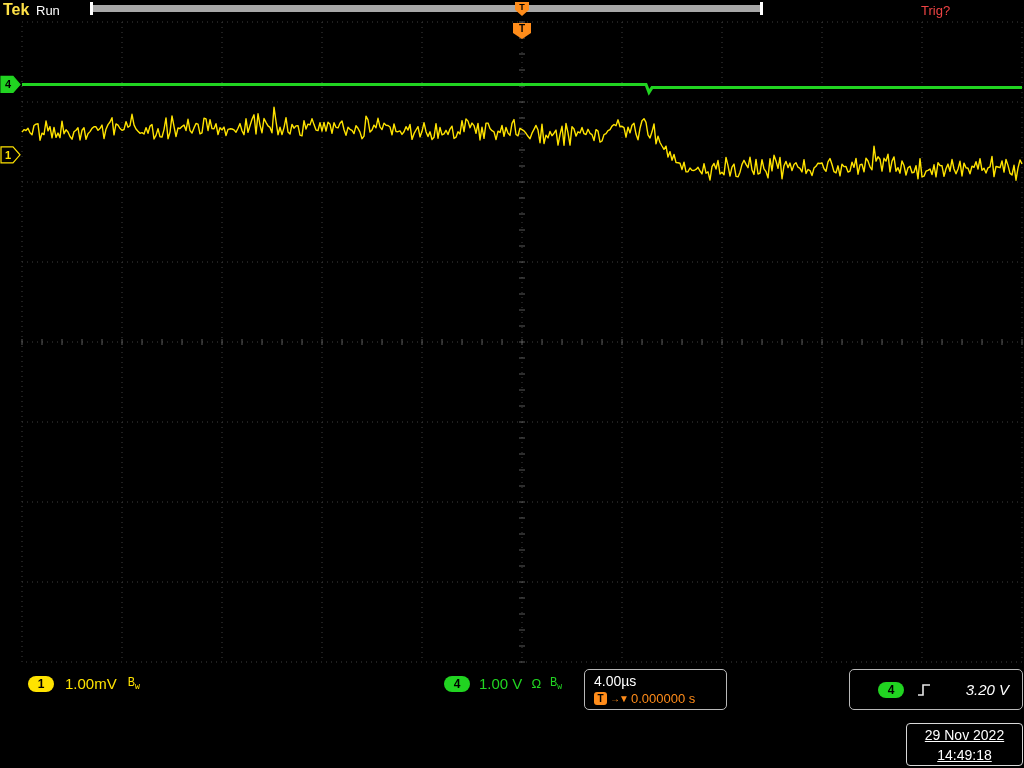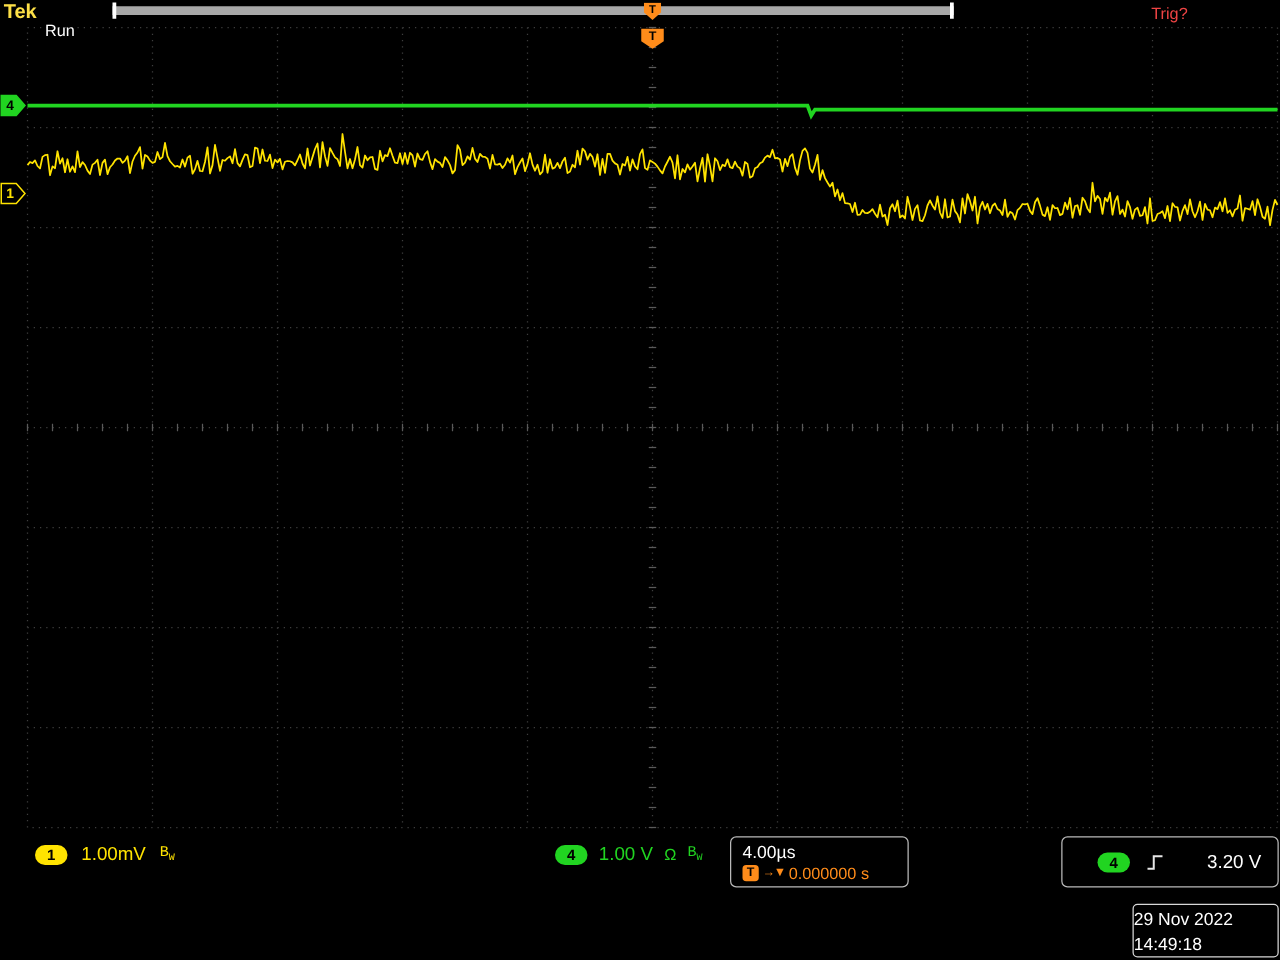--- a/index.html
+++ b/index.html
@@ -6,21 +6,21 @@
   html,body { background:#000; }
   body {
     width:1024px; height:768px; overflow:hidden;
     font-family:"Liberation Sans", sans-serif;
   }
   .screen { position:relative; width:1024px; height:768px; background:#000; }
   #scope-svg { position:absolute; left:0; top:0; }
 
   
   .tek-logo { position:absolute; left:3px; top:1px; font-size:16px; font-weight:bold; color:#fde047; }
-  .acq-status { position:absolute; left:36px; top:17px; font-size:13px; color:#fff; }
+  .acq-status { position:absolute; left:36px; top:3px; font-size:13px; color:#fff; }
   .trig-status { position:absolute; left:921px; top:3px; font-size:13px; color:#ef4444; }
   .recordbar { position:absolute; left:90px; top:5px; width:673px; height:7px; background:#a8a8a8; }
   .recordbar .cap { position:absolute; top:-3px; width:3px; height:13px; background:#fff; }
   .recordbar .cap.left { left:0; } .recordbar .cap.right { right:0; }
   .rec-trig {
     position:absolute; left:425px; top:-3px; width:14px; height:14px;
     background:#ff8c1a; clip-path:polygon(0 0,100% 0,100% 55%,50% 100%,0 55%);
     color:#000; font-size:9px; font-weight:bold; text-align:center; line-height:10px;
   }
 
@@ -41,27 +41,27 @@
   .timebox { left:584px; top:669px; width:143px; height:41px; padding:2px 9px; }
   .timebox .l1 { color:#fff; font-size:14px; line-height:18px; }
   .timebox .l2 { color:#ff8c1a; font-size:13px; line-height:17px; display:flex; align-items:center; gap:3px; }
   .tbadge {
     display:inline-flex; width:13px; height:13px; background:#ff8c1a; color:#000;
     border-radius:3px; font-size:10px; font-weight:bold; justify-content:center; align-items:center;
   }
   .arrows { font-size:10px; letter-spacing:-1px; }
   .acqbox { left:732px; top:669px; width:113px; height:41px; padding:2px 8px; color:#fff; font-size:14px; line-height:18px; }
   .trigbox { left:849px; top:669px; width:174px; height:41px; display:flex; align-items:center; gap:13px; padding:0 13px 0 28px; color:#fff; font-size:15px; }
-  .trigbox .level { margin-left:auto; }
+  .trigbox .level { margin-left:auto;font-style:italic; }
   .slope-icon { flex:0 0 auto; }
 
   .datetimebox {
     position:absolute; left:906px; top:723px; width:117px; height:43px;
     border:1px solid #d8d8d8; border-radius:4px; color:#fff; font-size:14px;
-    text-align:left; line-height:20px; padding-top:1px; background:#000;
+    text-align:center; line-height:20px; padding-top:1px; background:#000;text-decoration:underline;
   }
 </style>
 </head>
 <body>
 
 <div class="screen">
 
   <svg id="scope-svg" width="1024" height="768">
     <g id="grid">
         <rect x="22" y="22" width="1000" height="640" fill="none" stroke="#3e3e3e" stroke-dasharray="1 4"></rect>

